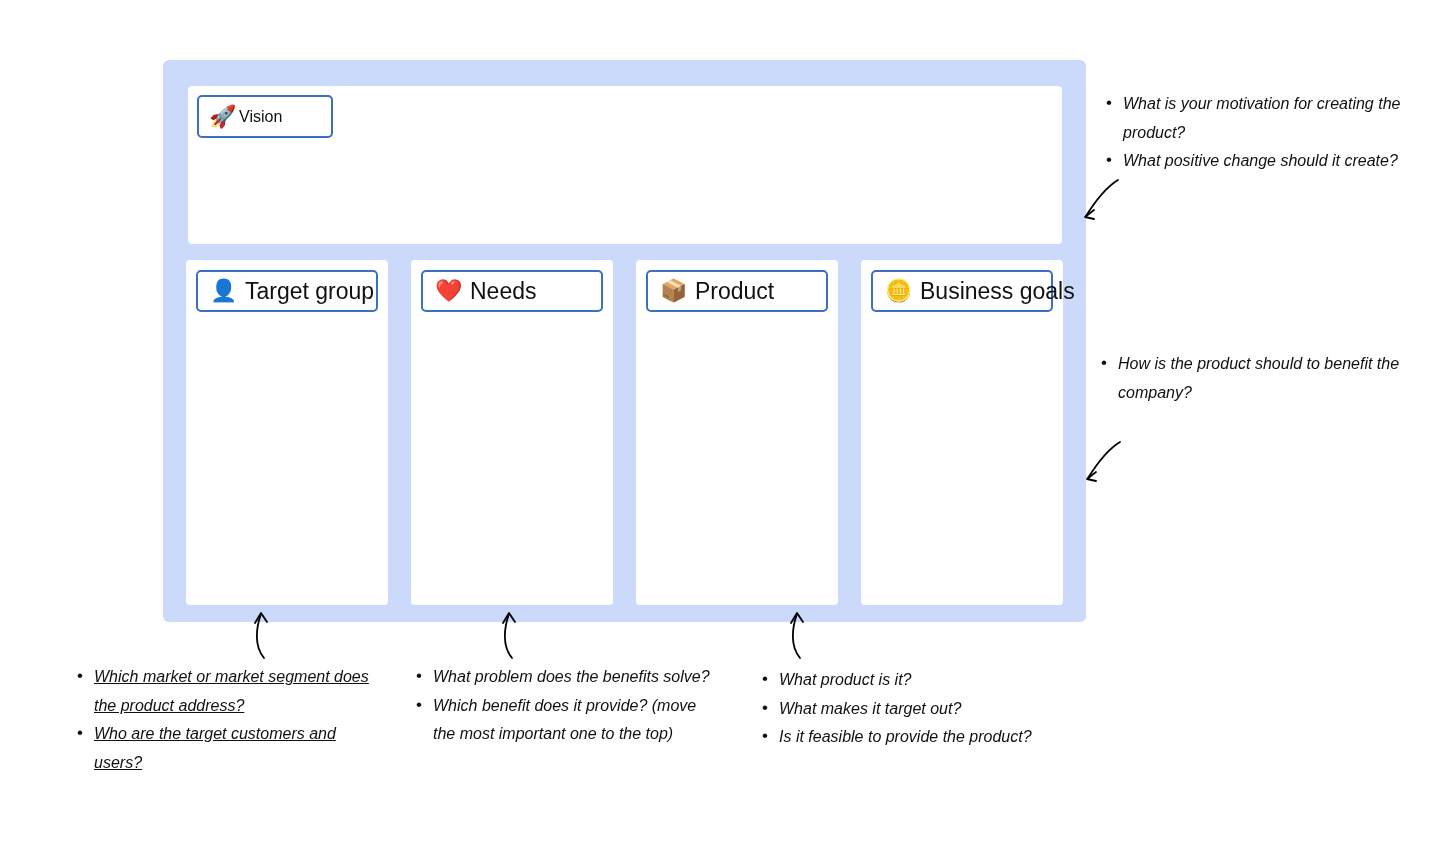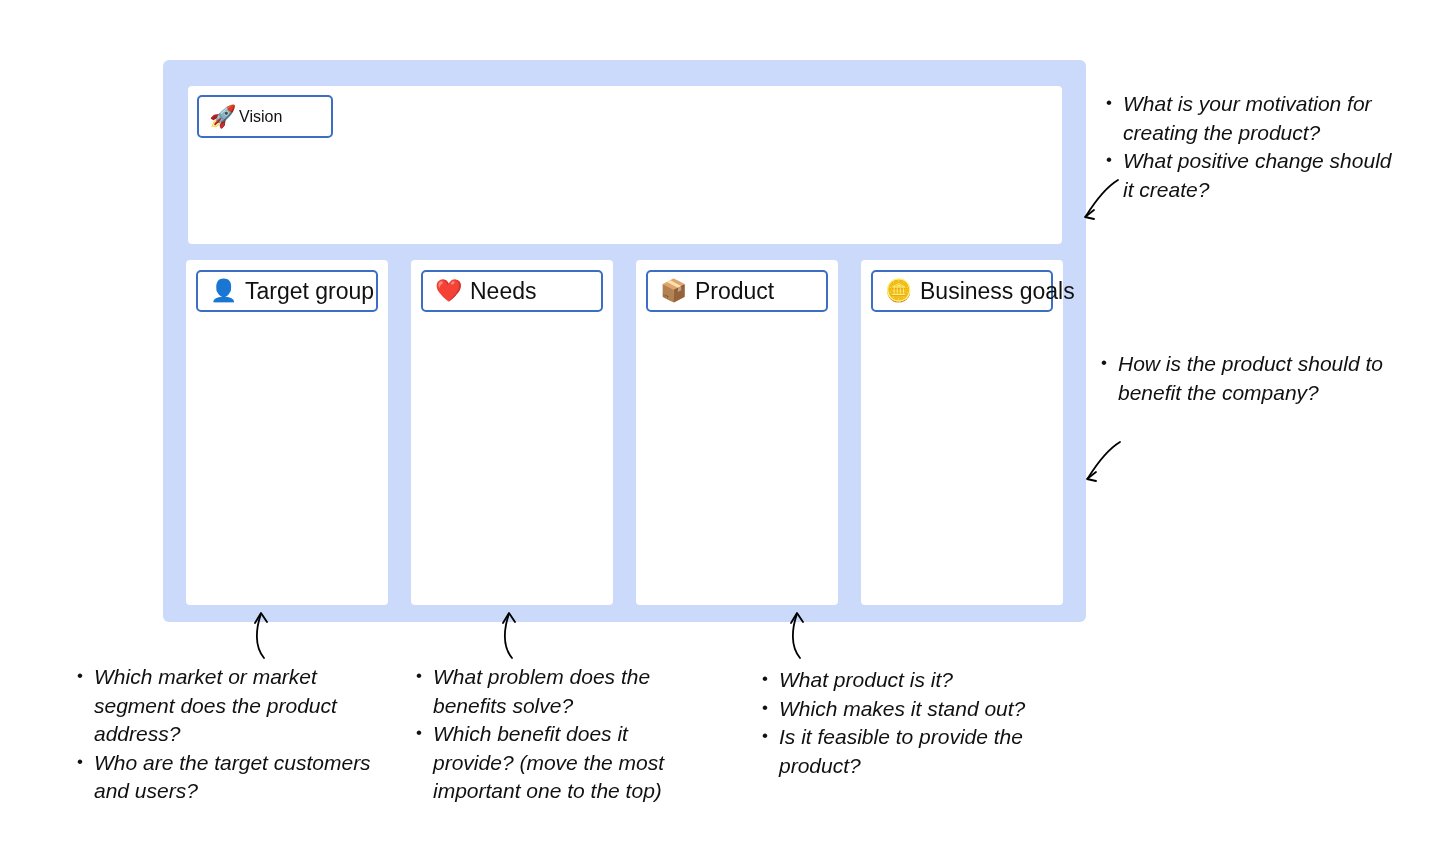--- a/index.html
+++ b/index.html
@@ -96,21 +96,21 @@
     white-space: nowrap;
     font-family: "Liberation Sans", sans-serif;
   }
   #vision-card .pill-label { font-size: 16px; }
 
   
   .note {
     position: absolute;
     font-family: "Liberation Sans", sans-serif;
     font-style: italic;
-    font-size: 21px;
+    font-size: 16px;
     line-height: 28.5px;
     color: #111111;
   }
   .note ul {
     margin: 0;
     padding: 0 0 0 22px;
     list-style: none;
   }
   .note li {
     position: relative;
@@ -120,21 +120,21 @@
     content: "•";
     position: absolute;
     left: -17px;
     top: -1px;
     font-style: normal;
     font-size: 17px;
   }
 
   #note-vision      { left: 1101px; top: 90px;  width: 300px; }
   #note-business    { left: 1096px; top: 350px; width: 305px; }
-  #note-target      { left: 72px;   top: 663px; width: 300px; }
+  #note-target      { left: 72px;   top: 663px; width: 300px; text-decoration: underline; }
   #note-needs       { left: 411px;  top: 663px; width: 300px; }
   #note-product     { left: 757px;  top: 666px; width: 280px; font-style: italic; }
 
   
   .arrow-svg {
     position: absolute;
     overflow: visible;
     pointer-events: none;
   }
   .arrow-svg path {
@@ -218,21 +218,21 @@
 <div class="note" id="note-needs">
   <ul>
     <li>What problem does the benefits solve?</li>
     <li>Which benefit does it provide? (move the most important one to the top)</li>
   </ul>
 </div>
 
 <div class="note" id="note-product">
   <ul>
     <li>What product is it?</li>
-    <li>Which makes it stand out?</li>
+    <li>What makes it target out?</li>
     <li>Is it feasible to provide the product?</li>
   </ul>
 </div>
 
 <svg class="arrow-svg" id="arrow-vision" viewBox="0 0 46 44">
   <path d="M40 2 C30 8, 18 22, 8 38"></path>
   <path d="M16 32 L7 39 L16 41"></path>
 </svg>
 
 <svg class="arrow-svg" id="arrow-business" viewBox="0 0 46 44">

